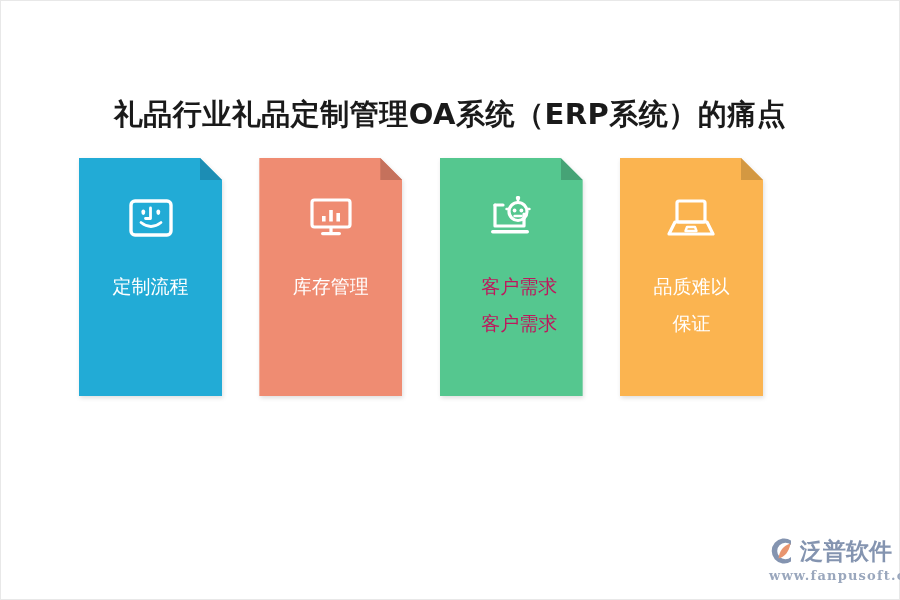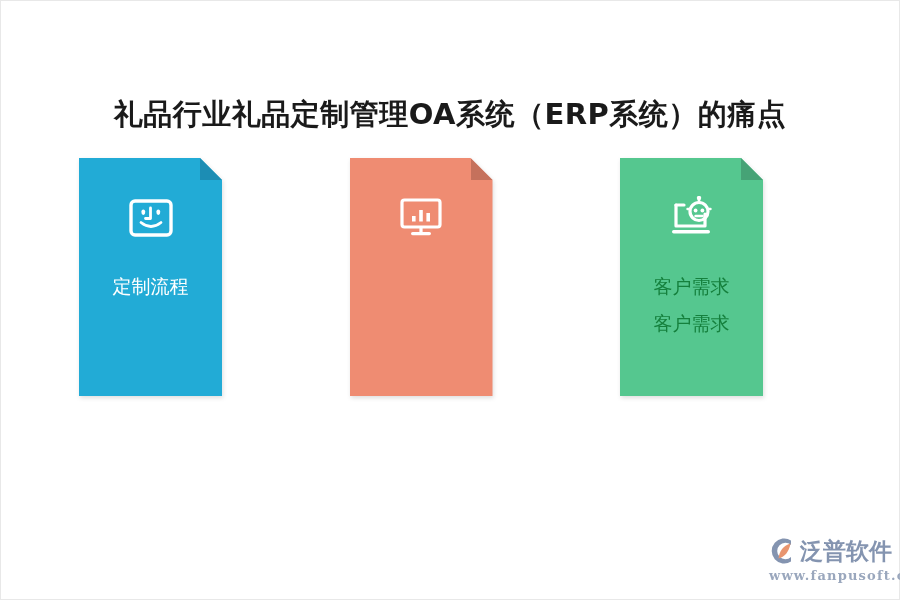--- a/index.html
+++ b/index.html
@@ -184,46 +184,62 @@
       <svg width="46" height="42" viewBox="0 0 46 42">
         <rect x="4" y="3" width="38" height="27" rx="2.5" ry="2.5" fill="none" stroke="#ffffff" stroke-width="3.2"></rect>
         <rect x="14" y="19" width="3.6" height="5.5" fill="#ffffff"></rect>
         <rect x="21.2" y="13" width="3.6" height="11.5" fill="#ffffff"></rect>
         <rect x="28.4" y="16" width="3.6" height="8.5" fill="#ffffff"></rect>
         <rect x="21.4" y="30" width="3.2" height="5" fill="#ffffff"></rect>
         <rect x="13" y="35" width="20" height="3.2" rx="1.6" fill="#ffffff"></rect>
       </svg>
     </div>
     <div class="card-text" style="color:#ffffff;">
+      <span class="line">库存管理</span>
     </div>
   </div>
 
   <div class="card">
     <div class="card-body" style="background:#55C78F;"></div>
     <div class="card-fold" style="background:#46A376;"></div>
     <div class="card-icon">
       <svg width="50" height="44" viewBox="0 0 50 44">
         <path d="M9 9 L9 30 L38 30 L38 18" fill="none" stroke="#ffffff" stroke-width="3.2" stroke-linecap="round" stroke-linejoin="round"></path>
         <path d="M9 9 L17 9" fill="none" stroke="#ffffff" stroke-width="3.2" stroke-linecap="round"></path>
         <rect x="5" y="34" width="38" height="3.4" rx="1.7" fill="#ffffff"></rect>
         <circle cx="32" cy="15.5" r="9" fill="none" stroke="#ffffff" stroke-width="3.2"></circle>
         <path d="M32 6.5 L32 2.5" fill="none" stroke="#ffffff" stroke-width="2.6" stroke-linecap="round"></path>
         <circle cx="32" cy="2" r="2.2" fill="#ffffff"></circle>
         <circle cx="28.6" cy="14.5" r="1.9" fill="#ffffff"></circle>
         <circle cx="35.4" cy="14.5" r="1.9" fill="#ffffff"></circle>
         <path d="M28.5 20 L35.5 20" fill="none" stroke="#ffffff" stroke-width="2.4" stroke-linecap="round"></path>
         <path d="M22.8 13 L20.5 13 M41.2 13 L43.5 13" fill="none" stroke="#ffffff" stroke-width="2.4" stroke-linecap="round"></path>
       </svg>
     </div>
-    <div class="card-text" style="color:#15803d;">
+    <div class="card-text" style="color:#be185d;margin-left:8px;">
       <span class="line">客户需求</span>
       <span class="line">客户需求</span>
     </div>
   </div>
 
+  <div class="card">
+    <div class="card-body" style="background:#FBB450;"></div>
+    <div class="card-fold" style="background:#D39842;"></div>
+    <div class="card-icon">
+      <svg width="48" height="40" viewBox="0 0 48 40">
+        <rect x="10" y="3" width="28" height="21" rx="2" ry="2" fill="none" stroke="#ffffff" stroke-width="3.2"></rect>
+        <path d="M8 24 L40 24 L46 36 L2 36 Z" fill="none" stroke="#ffffff" stroke-width="3.2" stroke-linejoin="round"></path>
+        <path d="M20 29 L28 29 L29.5 33 L18.5 33 Z" fill="none" stroke="#ffffff" stroke-width="2.4" stroke-linejoin="round"></path>
+      </svg>
+    </div>
+    <div class="card-text" style="color:#ffffff;">
+      <span class="line">品质难以</span>
+      <span class="line">保证</span>
+    </div>
+  </div>
 
 </div>
 
 <div class="logo">
   <div class="logo-row">
     <span class="logo-mark">
       <svg width="30" height="30" viewBox="0 0 30 30">
         <path d="M24 4.5 A12.5 12.5 0 1 0 24 25.5 L24 21 A8.2 8.2 0 1 1 24 9 Z" fill="#8494b0"></path>
         <path d="M23.5 7.5 C16 9.5 12.5 15 11.5 22.5 C17.5 21 22 16 23.5 7.5 Z" fill="#E8956F"></path>
       </svg>

